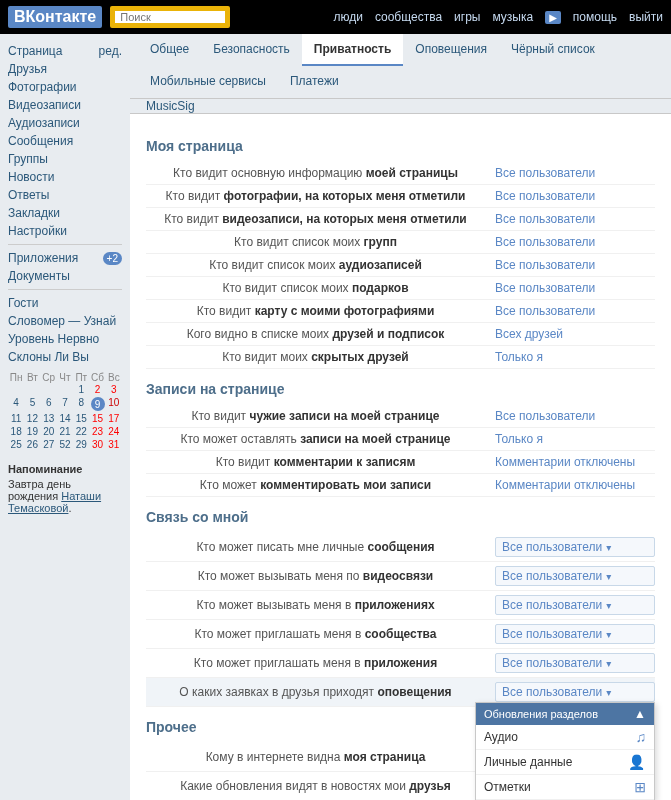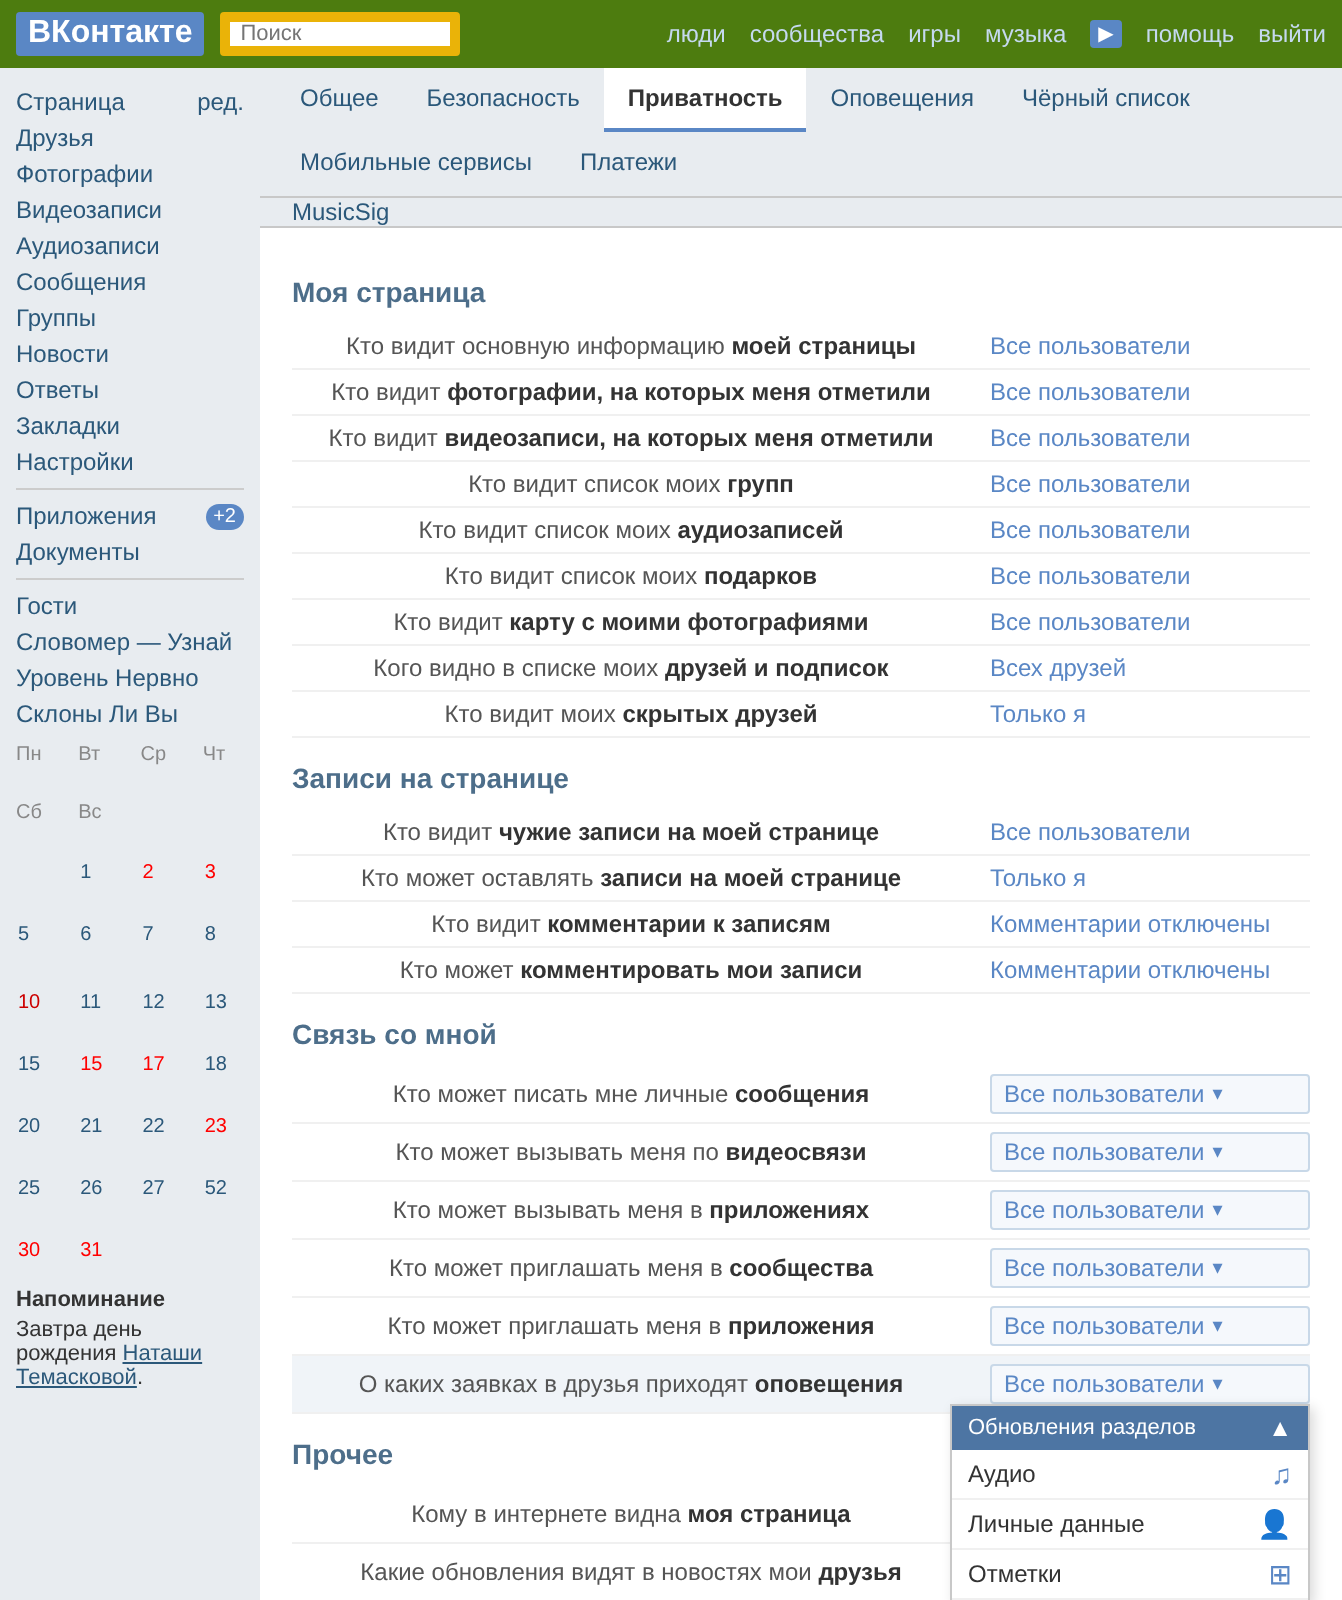--- a/index.html
+++ b/index.html
@@ -1,19 +1,19 @@
 <!DOCTYPE html>
 <html><head>
   <meta charset="utf-8">
   <style>
     * { margin: 0; padding: 0; box-sizing: border-box; }
     body { font-family: Arial, sans-serif; font-size: 12px; background: #e8ecf0; color: #333; width: 671px; }
 
     
-    .header { background: #4d7c0f; height: 34px; display: flex; align-items: center; padding: 0 8px; }
+    .header { background: #000000; height: 34px; display: flex; align-items: center; padding: 0 8px; }
     .vk-logo { background: #5a87c5; color: white; font-weight: bold; font-size: 16px; padding: 2px 6px; border-radius: 2px; margin-right: 8px; }
     .vk-logo span { color: white; }
     .search-box { background: white; border: 5px solid #eab308; border-radius: 2px; height: 22px; width: 120px; display: flex; align-items: center; padding: 0 5px; }
     .search-box input { border: none; outline: none; font-size: 11px; width: 100px; }
     .header-nav { margin-left: auto; display: flex; gap: 12px; align-items: flex-end; }
     .header-nav a { color: #c5d9ef; font-size: 12px; text-decoration: none; }
     .header-play-btn { background: #5a87c5; color: white; padding: 1px 4px; font-size: 10px; border-radius: 2px; }
 
     
     .main-container { display: flex; min-height: 700px; }
@@ -21,21 +21,21 @@
     
     .sidebar { width: 130px; background: #e8ecf0; padding: 8px 0; flex-shrink: 0; }
     .sidebar-item { display: flex; justify-content: space-between; align-items: center; padding: 2px 8px; cursor: pointer; }
     .sidebar-item a { color: #2b587a; text-decoration: none; font-size: 12px; }
     .sidebar-item .badge { background: #5a87c5; color: white; font-size: 10px; padding: 1px 4px; border-radius: 8px; }
     .sidebar-divider { border: none; border-top: 1px solid #ccc; margin: 4px 8px; }
     .edit-link { color: #5a87c5; font-size: 11px; text-decoration: none; }
 
     
     .calendar { padding: 6px 8px; }
-    .calendar-grid { display: grid; grid-template-columns: repeat(5, 1fr); font-size: 10px; text-align: left; gap: 18px; }
+    .calendar-grid { display: grid; grid-template-columns: repeat(7, 1fr); font-size: 10px; text-align: center; }
     .calendar-grid .day-header { color: #888; }
     .calendar-grid .day { color: #2b587a; cursor: pointer; padding: 1px; }
     .calendar-grid .day.red { color: red; }
     .calendar-grid .today { color: #fff; background: #5a87c5; border-radius: 50%; width: 14px; height: 14px; display: flex; align-items: center; justify-content: center; margin: auto; }
 
     
     .reminder { padding: 6px 8px; }
     .reminder-title { font-weight: bold; font-size: 11px; margin-bottom: 3px; }
     .reminder-text { font-size: 11px; color: #333; }
     .reminder-text a { color: #2b587a; }

